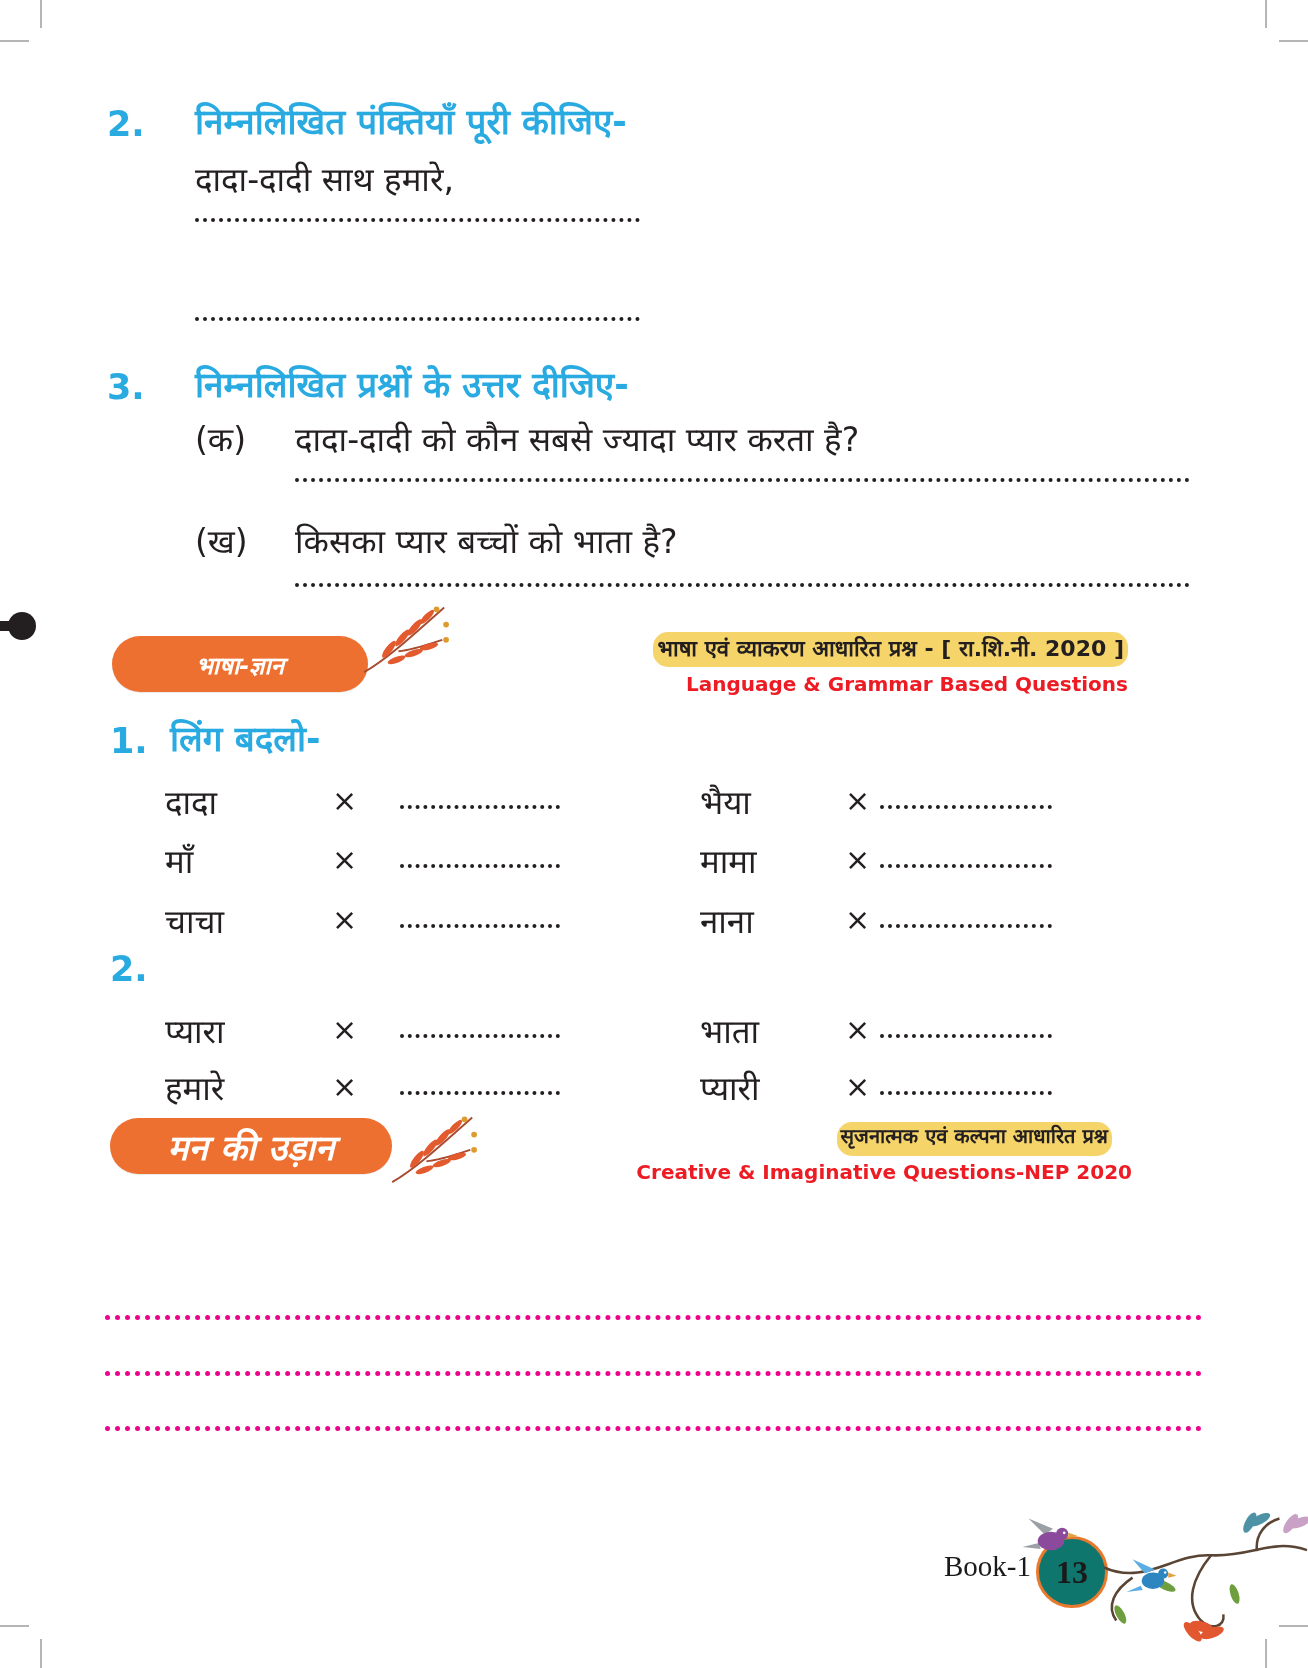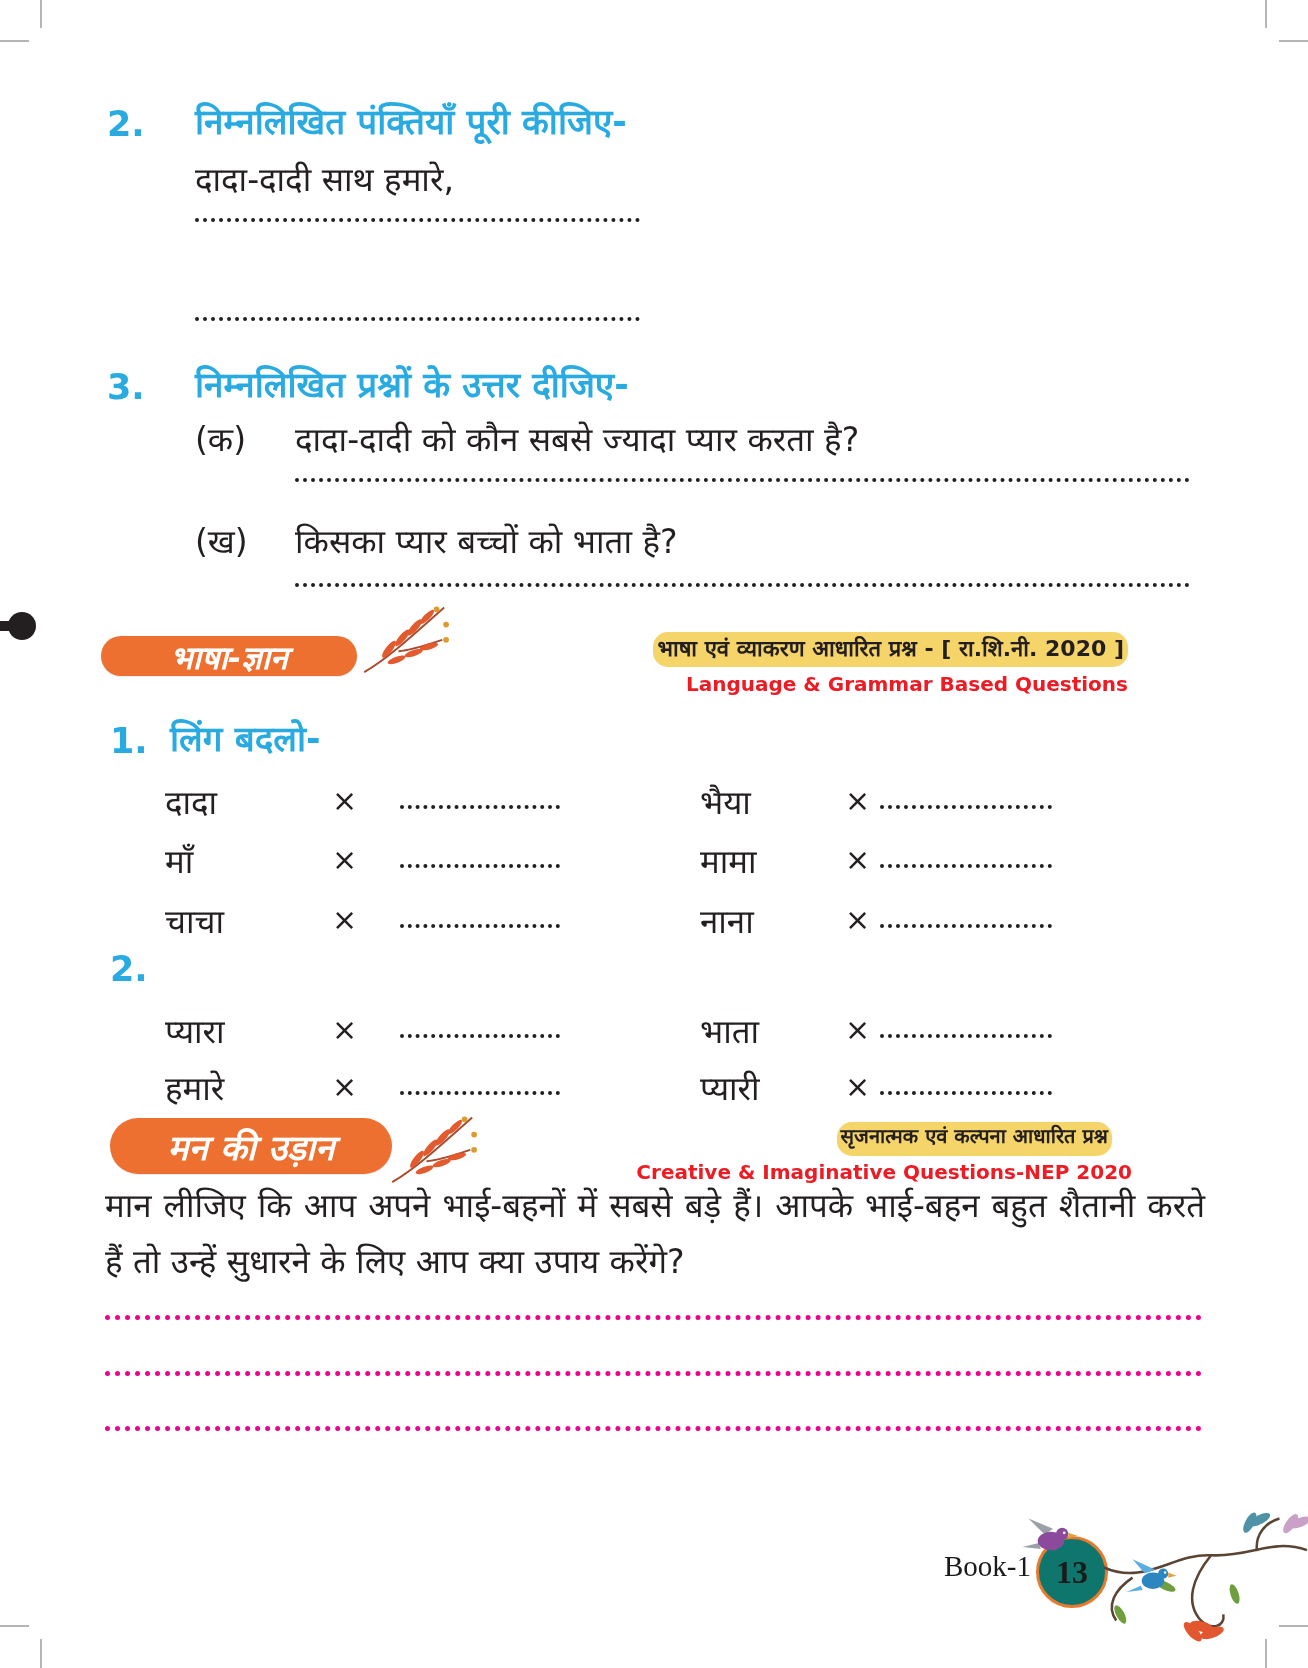--- a/index.html
+++ b/index.html
@@ -73,21 +73,21 @@
 
   <div class="abs blue hd" style="left:107px;top:368px">3.</div>
   <div class="abs blue hd" style="left:195px;top:366px">निम्नलिखित प्रश्नों के उत्तर दीजिए-</div>
   <div class="abs txt" style="left:195px;top:420px">(क)</div>
   <div class="abs txt" style="left:295px;top:420px">दादा-दादी को कौन सबसे ज्यादा प्यार करता है?</div>
   <div class="dotline" style="left:295px;top:478px;width:895px"></div>
   <div class="abs txt" style="left:195px;top:522px">(ख)</div>
   <div class="abs txt" style="left:295px;top:522px">किसका प्यार बच्चों को भाता है?</div>
   <div class="dotline" style="left:295px;top:583px;width:895px"></div>
 
-  <div class="banner" style="left:101px;top:636px;width:256px;height:40px;font-size:32px">
+  <div class="banner" style="left:112px;top:636px;width:256px;height:56px;font-size:24px">
     <span>भाषा-ज्ञान</span>
   </div>
   <svg class="abs" style="left:360px;top:596px" width="96" height="80" viewBox="0 0 100 84">
     <g fill="none" stroke="#a84b2f" stroke-width="2">
       <path d="M4,80 C28,66 52,44 88,12"></path>
       <path d="M40,58 C54,57 68,52 86,46"></path>
     </g>
     <g fill="#e25a2d">
       <ellipse cx="30" cy="56" rx="11" ry="3.5" transform="rotate(-52 30 56)"></ellipse>
       <ellipse cx="44" cy="44" rx="11" ry="3.5" transform="rotate(-50 44 44)"></ellipse>
@@ -176,21 +176,20 @@
       <circle cx="80" cy="14" r="3"></circle>
         <circle cx="90" cy="30" r="3"></circle>
         <circle cx="90" cy="46" r="3"></circle>
     </g>
   </svg>
   <div class="badge" style="right:196px;top:1122px;height:34px;font-size:20px">
     <span>सृजनात्मक एवं कल्पना आधारित प्रश्न</span>
   </div>
   <div class="redsub" style="right:176px;top:1160px">Creative &amp;  Imaginative Questions-NEP 2020</div>
 
-  <div class="para">मान लीजिए कि आप अपने भाई-बहनों में सबसे बड़े हैं। आपके भाई-बहन बहुत शैतानी करते हैं तो उन्हें सुधारने के लिए आप क्या उपाय करेंगे?</div>
 
   <div class="pinkline" style="left:105px;top:1315px;width:1097px"></div>
   <div class="pinkline" style="left:105px;top:1371px;width:1097px"></div>
   <div class="pinkline" style="left:105px;top:1426px;width:1097px"></div>
 
   <div class="booklabel">Book-1</div>
   <div class="circlepg">
     <span>13</span>
   </div>
   <svg class="abs" style="left:1002px;top:1492px" width="306" height="153" viewBox="0 0 300 150">

